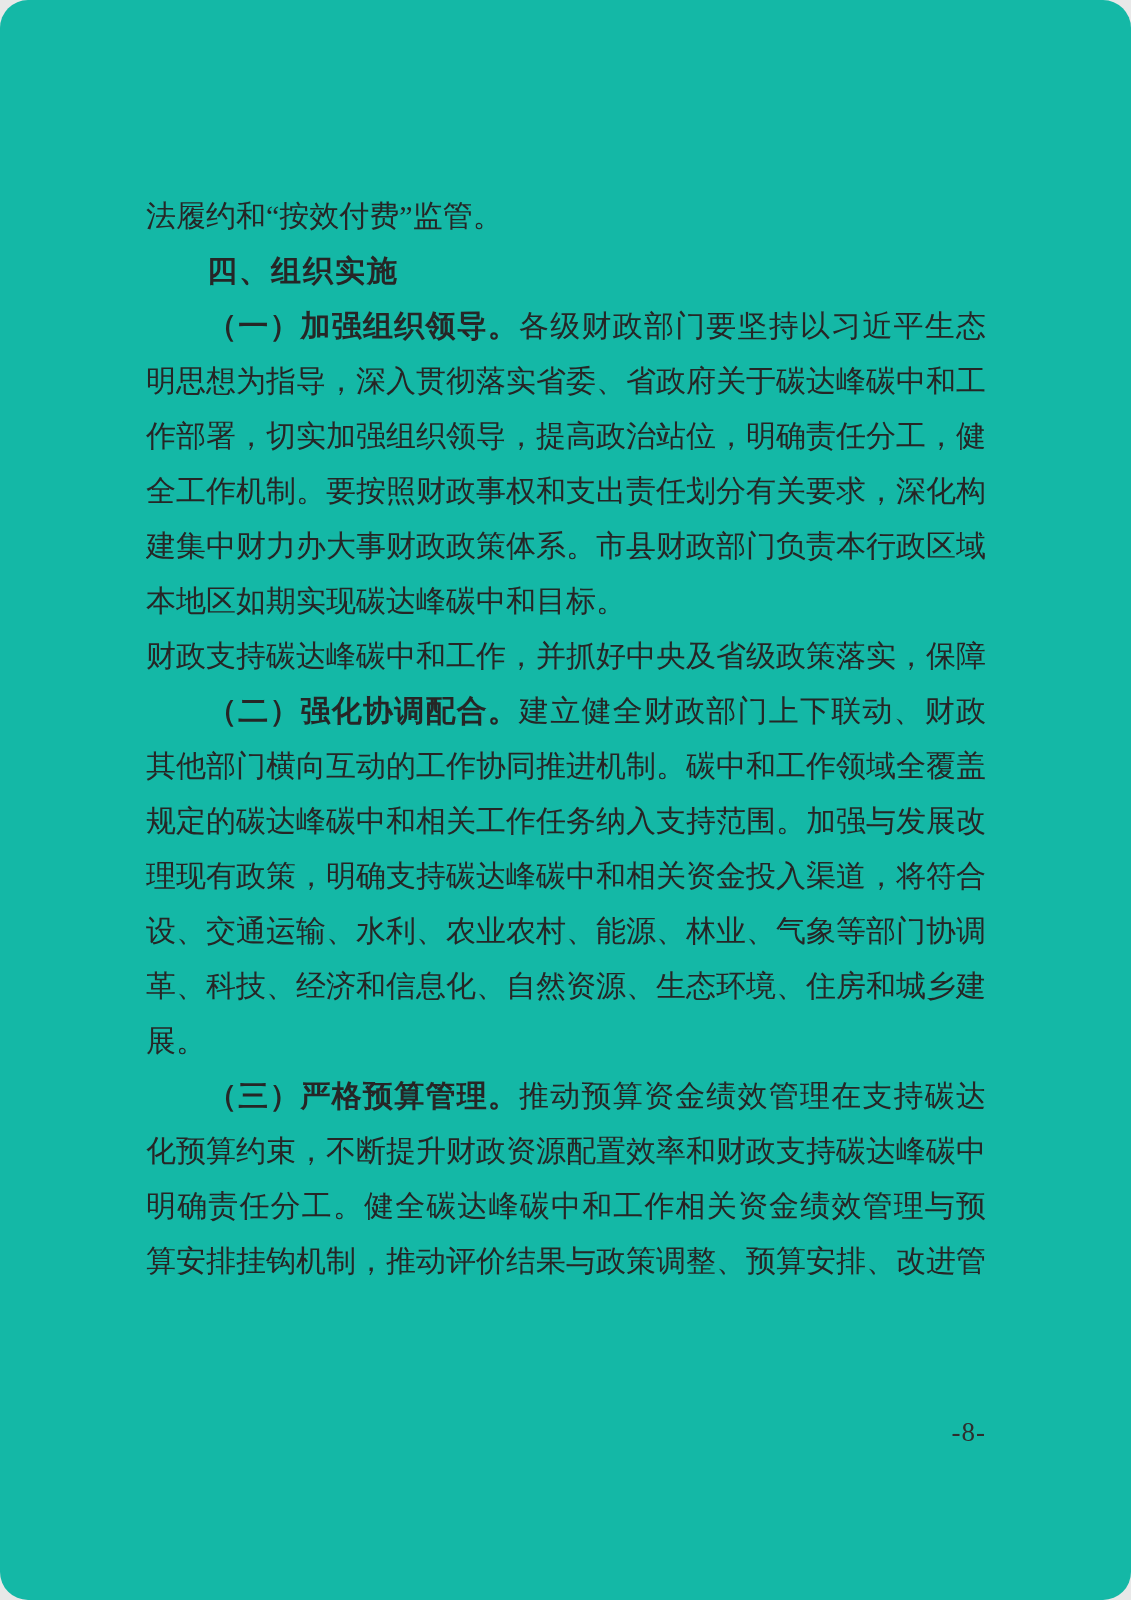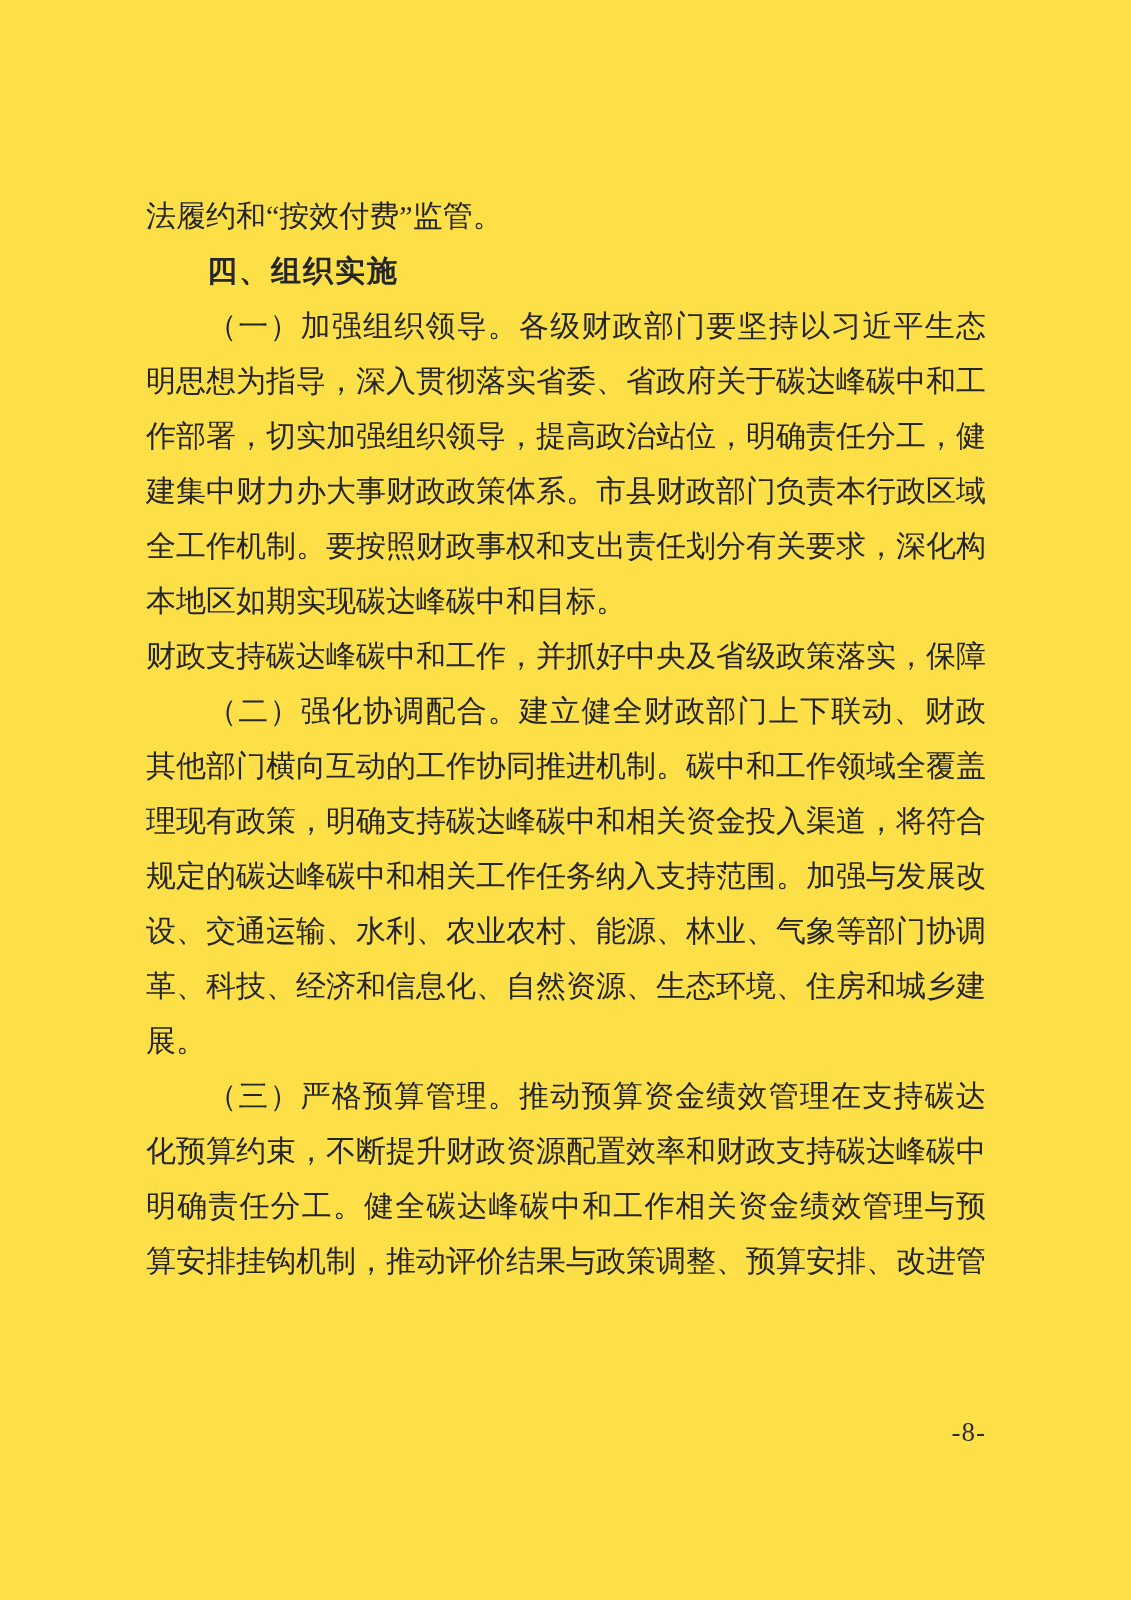--- a/index.html
+++ b/index.html
@@ -5,24 +5,25 @@
   html, body {
     margin: 0;
     padding: 0;
     background: #e8e8e8;
   }
   .sheet {
     position: relative;
     width: 1131px;
     height: 1600px;
     margin: 0 auto;
-    background: #fde047;
+    background: #14b8a6;
     overflow: hidden;
     font-family: "Liberation Serif", "DejaVu Serif", serif;
     color: #262626;
+    border-radius: 28px;
   }
   .textblock {
     position: absolute;
     left: 146px;
     top: 188px;
     width: 840px;
     font-size: 30px;
   }
   .line {
     height: 55px;
@@ -37,21 +38,21 @@
   }
   .line.indent {
     text-indent: 61px;
   }
   .heading {
     font-weight: 700;
     font-family: Liberation Sans, sans-serif;
     letter-spacing: 2px;
   }
   .lead {
-    font-weight: 400;
+    font-weight: 700;
     margin-top: 8px;
   }
   .page-number {
     position: absolute;
     left: 0;
     top: 1412px;
     width: 986px;
     text-align: right;
     font-size: 27px;
     line-height: 40px;
@@ -65,29 +66,29 @@
 <div class="sheet">
   <div class="textblock">
 
     <div class="line no-stretch">法履约和“按效付费”监管。</div>
 
     <div class="line no-stretch indent heading">四、组织实施</div>
 
     <div class="line indent"><span class="lead">（一）加强组织领导。</span><span>各级财政部门要坚持以习近平生态文</span></div>
     <div class="line">明思想为指导，深入贯彻落实省委、省政府关于碳达峰碳中和工</div>
     <div class="line">作部署，切实加强组织领导，提高政治站位，明确责任分工，健</div>
+    <div class="line">全工作机制。要按照财政事权和支出责任划分有关要求，深化构</div>
     <div class="line">建集中财力办大事财政政策体系。市县财政部门负责本行政区域</div>
-    <div class="line">全工作机制。要按照财政事权和支出责任划分有关要求，深化构</div>
     <div class="line no-stretch">本地区如期实现碳达峰碳中和目标。</div>
     <div class="line">财政支持碳达峰碳中和工作，并抓好中央及省级政策落实，保障</div>
 
     <div class="line indent"><span class="lead">（二）强化协调配合。</span><span>建立健全财政部门上下联动、财政与</span></div>
     <div class="line">其他部门横向互动的工作协同推进机制。碳中和工作领域全覆盖</div>
+    <div class="line">规定的碳达峰碳中和相关工作任务纳入支持范围。加强与发展改</div>
     <div class="line">理现有政策，明确支持碳达峰碳中和相关资金投入渠道，将符合</div>
-    <div class="line">规定的碳达峰碳中和相关工作任务纳入支持范围。加强与发展改</div>
     <div class="line">设、交通运输、水利、农业农村、能源、林业、气象等部门协调</div>
     <div class="line">革、科技、经济和信息化、自然资源、生态环境、住房和城乡建</div>
     <div class="line no-stretch">展。</div>
 
     <div class="line indent"><span class="lead">（三）严格预算管理。</span><span>推动预算资金绩效管理在支持碳达峰</span></div>
     <div class="line">化预算约束，不断提升财政资源配置效率和财政支持碳达峰碳中</div>
     <div class="line">明确责任分工。健全碳达峰碳中和工作相关资金绩效管理与预</div>
     <div class="line">算安排挂钩机制，推动评价结果与政策调整、预算安排、改进管</div>
 
   </div>

